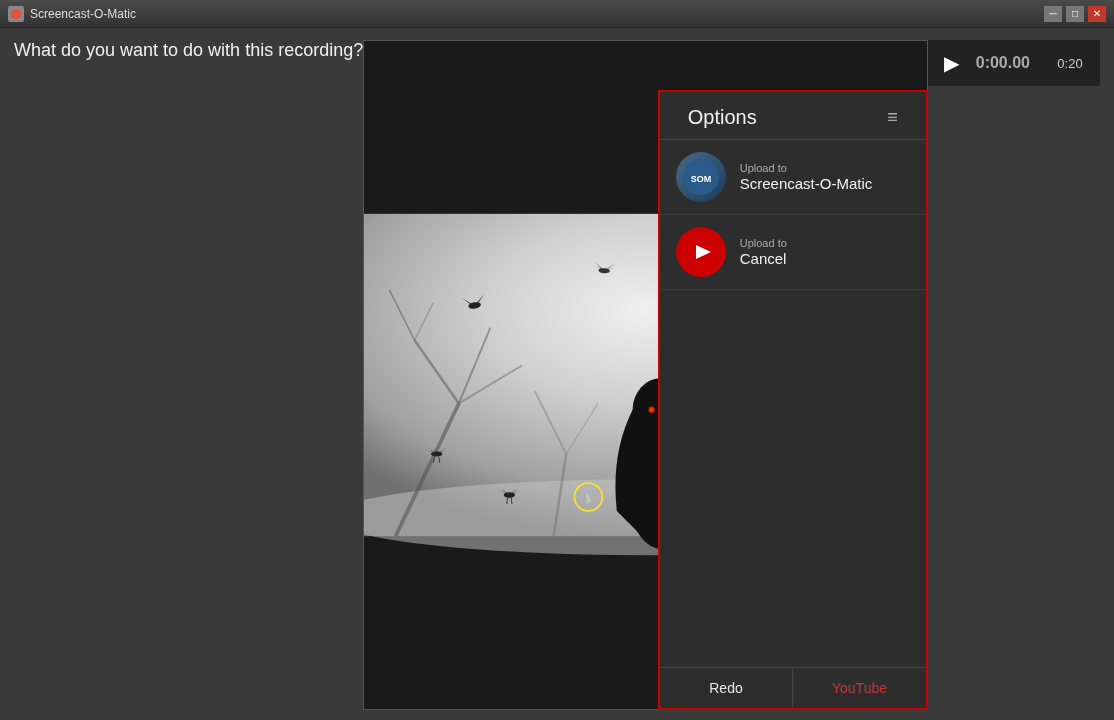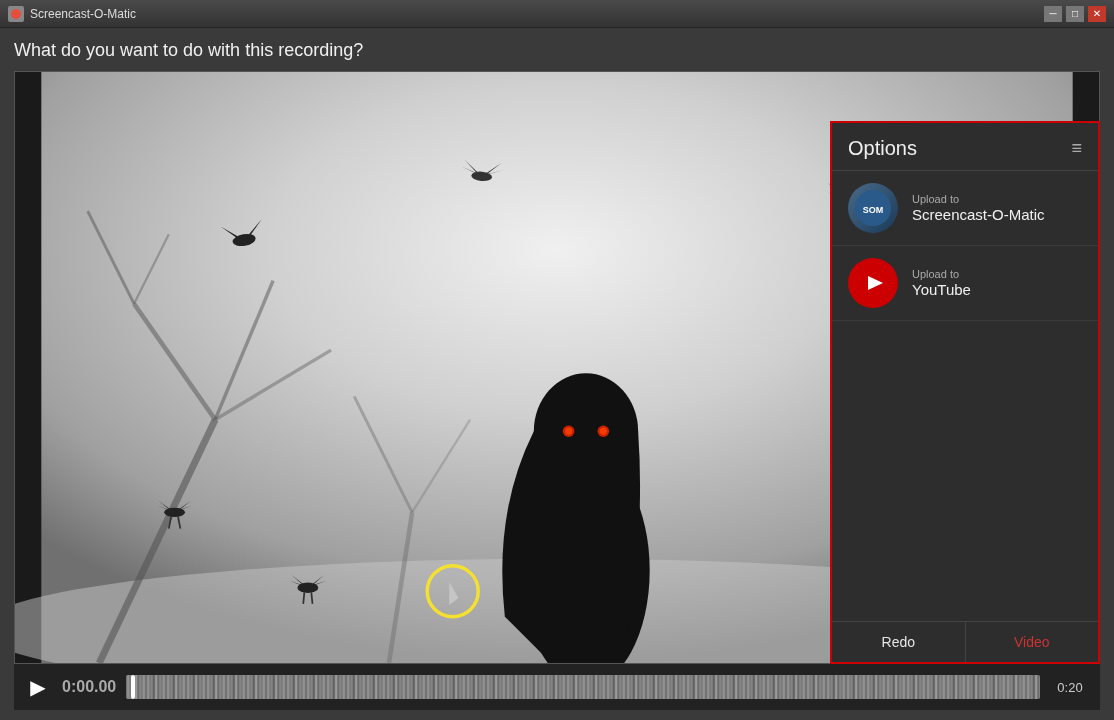--- a/index.html
+++ b/index.html
@@ -49,21 +49,20 @@
     }
     .title-btn.minimize { background: #777; }
     .title-btn.maximize { background: #777; }
     .title-btn.close { background: #c0392b; }
 
     
     .app-container {
       background: #3a3a3a;
       height: calc(100% - 28px);
       display: flex;
-      flex-direction: column;
       padding: 12px 14px 10px 14px;
     }
 
     .question-text {
       color: #f0f0f0;
       font-size: 18px;
       margin-bottom: 10px;
       font-weight: 400;
     }
 
@@ -90,21 +89,21 @@
       position: absolute;
       right: 0;
       bottom: 0;
       top: 50px;
     }
 
     .options-header {
       display: flex;
       align-items: center;
       justify-content: space-between;
-      padding: 14px 16px 10px;
+      padding: 14px 28px 10px;
       border-bottom: 1px solid #444;
     }
     .options-title {
       color: #f0f0f0;
       font-size: 20px;
       font-weight: 400;
     }
     .options-menu-icon {
       color: #aaa;
       font-size: 18px;
@@ -389,27 +388,27 @@
 
       <div class="option-item">
         <div class="option-icon icon-youtube">
           <svg width="40" height="40" viewBox="0 0 40 40">
             <circle cx="20" cy="20" r="18" fill="#cc0000"></circle>
             <polygon points="15,13 30,20 15,27" fill="white"></polygon>
           </svg>
         </div>
         <div class="option-text-group">
           <span class="option-label-top">Upload to</span>
-          <span class="option-label-main">YouTube</span>
+          <span class="option-label-main">Cancel</span>
         </div>
       </div>
 
       <div class="options-footer">
         <button class="footer-btn btn-redo">Redo</button>
-        <button class="footer-btn btn-cancel">Video</button>
+        <button class="footer-btn btn-cancel">YouTube</button>
       </div>
     </div>
   </div>
 
   <div class="bottom-controls">
     <button class="play-btn">▶</button>
     <span class="time-start">0:00.00</span>
     <div class="progress-container">
       <div class="waveform-bar">
         <div class="waveform-fill"></div>

